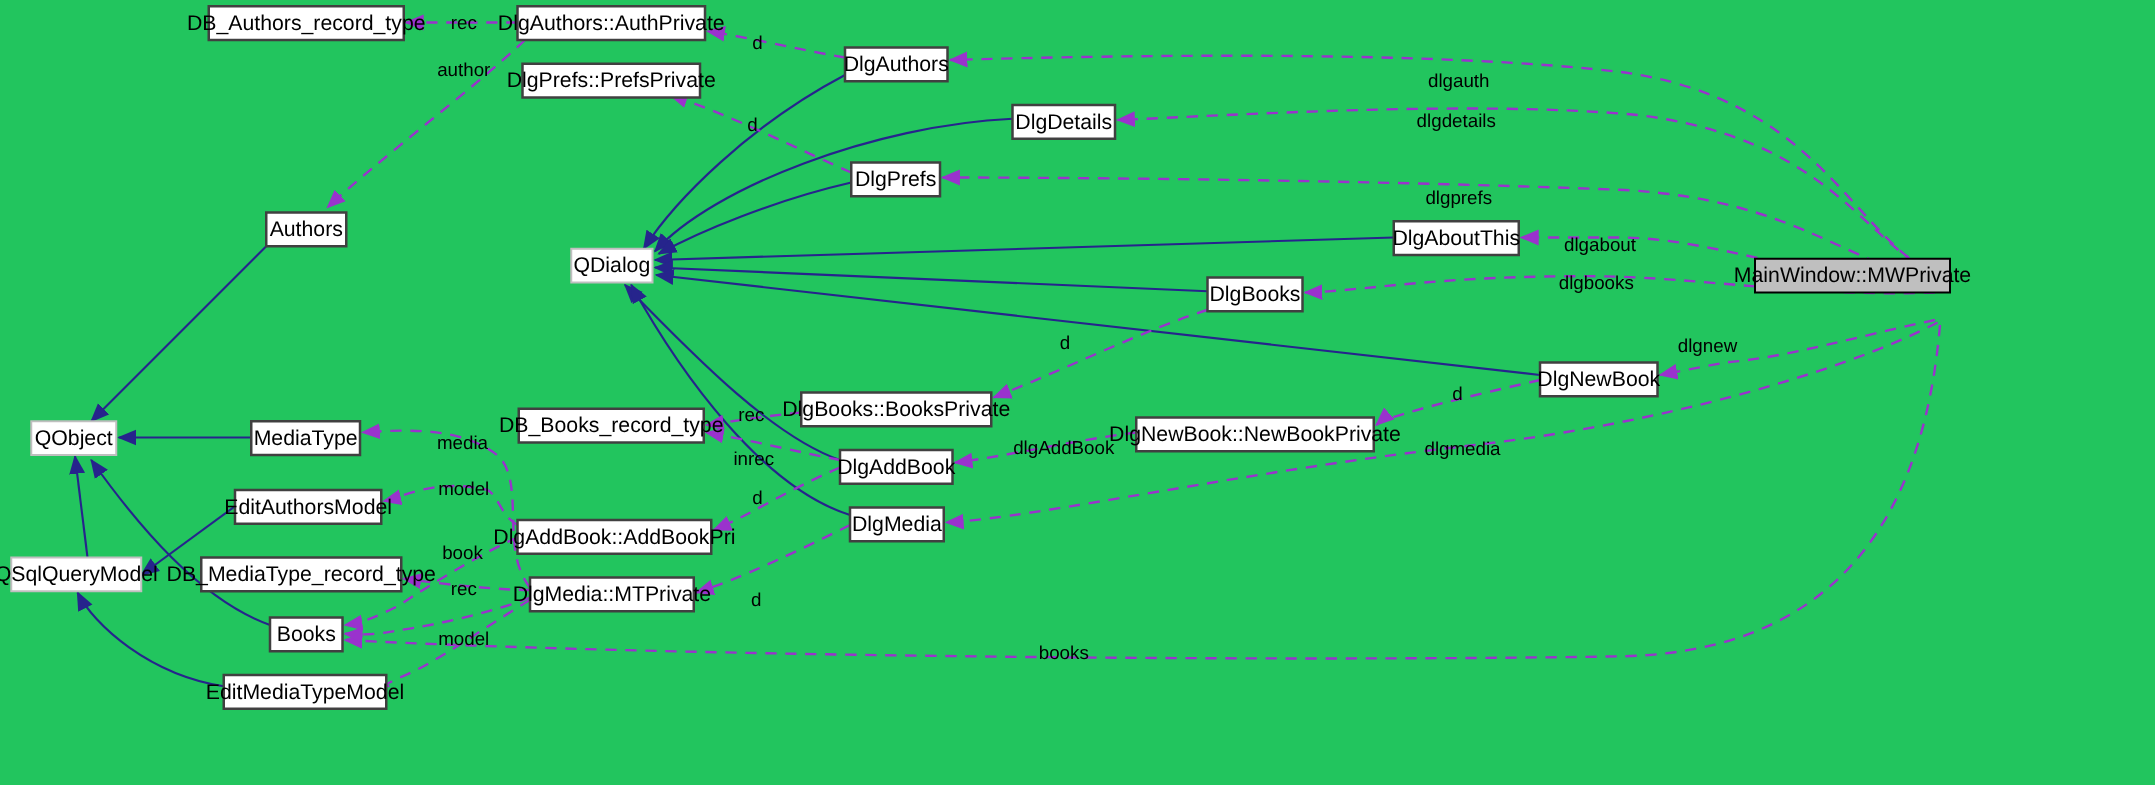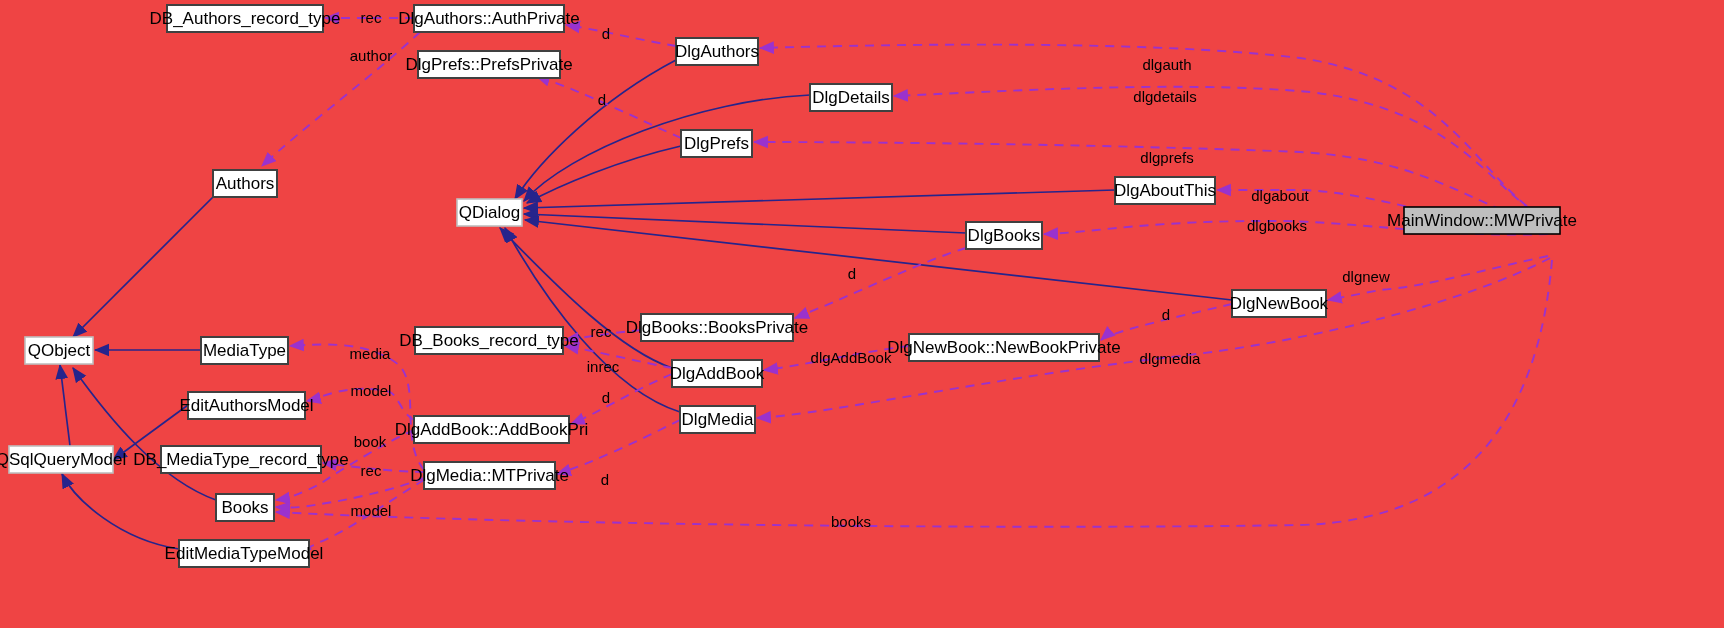--- a/index.html
+++ b/index.html
@@ -5,21 +5,21 @@
   html, body {
     margin: 0;
     padding: 0;
     background: #ffffff;
     font-family: "Liberation Sans", sans-serif;
   }
   #diagram-root {
     position: relative;
     width: 1724px;
     height: 628px;
-    background: #ef4444;
+    background: #22c55e;
     overflow: hidden;
   }
   svg#graph {
     position: absolute;
     top: 0;
     left: 0;
     width: 1724px;
     height: 628px;
     display: block;
   }

